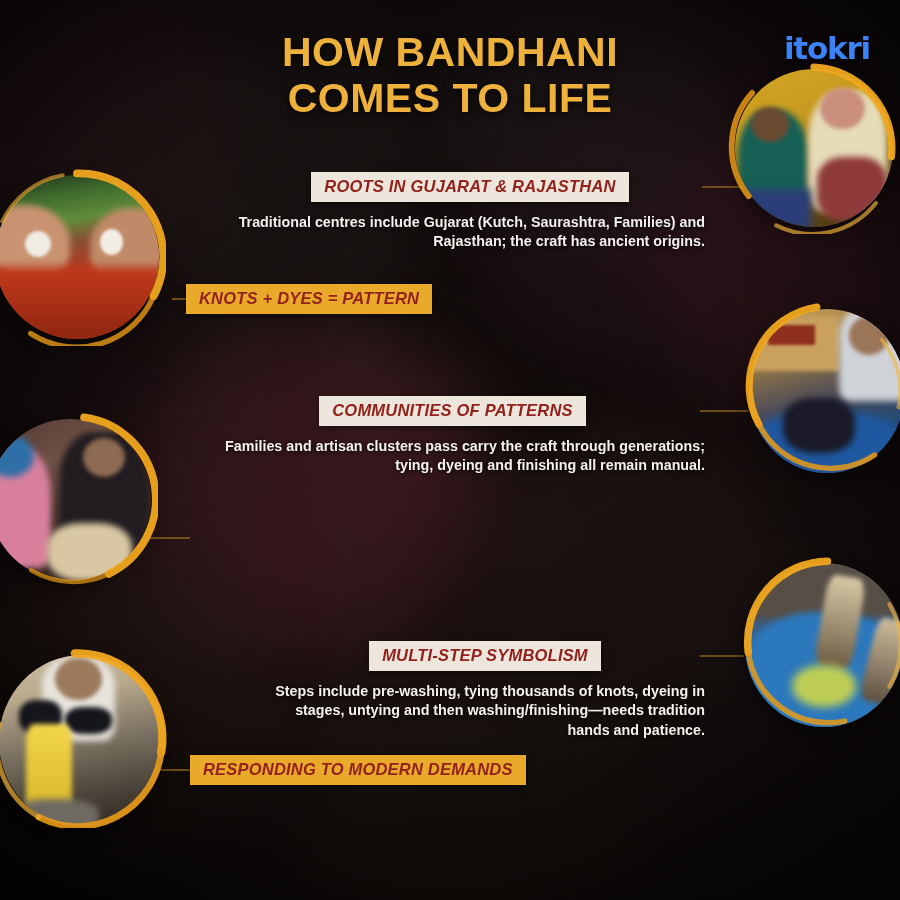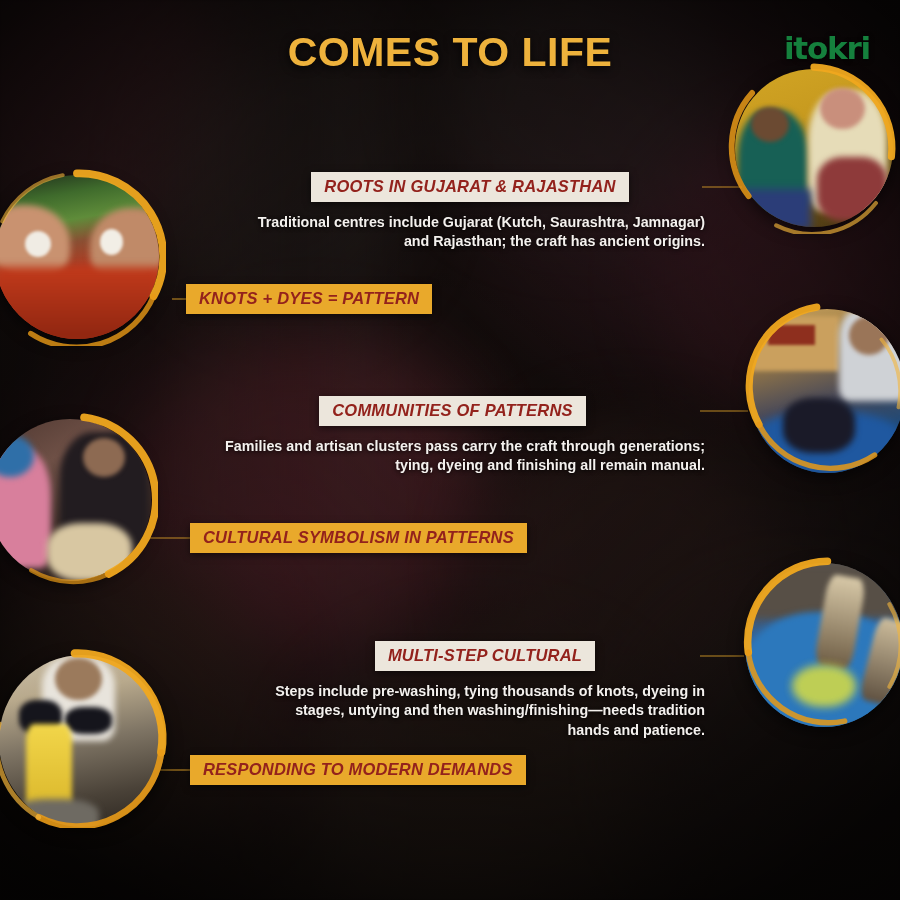--- a/index.html
+++ b/index.html
@@ -54,21 +54,21 @@
     font-weight:bold;
     letter-spacing:.5px;
     line-height:1.12;
     text-shadow:0 2px 10px rgba(0,0,0,.85);
   }
   .title .l2 { display:block; }
 
   
   .logo {
     position:absolute; top:30px; right:30px;
-    color:#15803d;
+    color:#3b82f6;
     font-size:31px;
     font-weight:bold;
     letter-spacing:-1.2px;
     font-family:"DejaVu Sans", sans-serif;
     text-shadow:0 1px 5px rgba(0,0,0,.8);
   }
 
   
   .section { position:absolute; }
   .banner {
@@ -242,54 +242,52 @@
       <path d="M52 3 A47 47 0 0 0 6 56" stroke="#f0a81f" stroke-width="4.4" fill="none" stroke-linecap="round" opacity=".95"></path>
       <path d="M6 56 A47 47 0 0 0 62 96" stroke="#e89a17" stroke-width="3.2" fill="none" stroke-linecap="round" opacity=".85"></path>
       <path d="M88 76 A47 47 0 0 0 88 28" stroke="#f3b53a" stroke-width="2.4" fill="none" stroke-linecap="round" opacity=".6"></path>
     </svg>
   </div>
 </div>
 
 <div id="content">
 
   <div class="title">
+    <span>HOW BANDHANI</span>
     <span class="l2">COMES TO LIFE</span>
   </div>
 
   <div class="logo">itokri</div>
 
   <div class="section" style="left:235px;top:172px;width:470px;">
     <div class="ban-right">
       <span class="banner cream">ROOTS IN GUJARAT &amp; RAJASTHAN</span>
     </div>
-    <div class="body-text right">Traditional centres include Gujarat (Kutch, Saurashtra, Jamnagar) and Rajasthan; the craft has ancient origins.</div>
+    <div class="body-text right">Traditional centres include Gujarat (Kutch, Saurashtra, Families) and Rajasthan; the craft has ancient origins.</div>
   </div>
 
   <div class="section" style="left:186px;top:284px;width:430px;">
     <div class="ban-left">
       <span class="banner gold">KNOTS + DYES = PATTERN</span>
     </div>
   </div>
 
   <div class="section" style="left:200px;top:396px;width:505px;">
     <div class="ban-right">
       <span class="banner cream">COMMUNITIES OF PATTERNS</span>
     </div>
     <div class="body-text right">Families and artisan clusters pass carry the craft through generations; tying, dyeing and finishing all remain manual.</div>
   </div>
 
   <div class="section" style="left:190px;top:523px;width:440px;">
-    <div class="ban-left">
-      <span class="banner gold">CULTURAL SYMBOLISM IN PATTERNS</span>
-    </div>
   </div>
 
   <div class="section" style="left:265px;top:641px;width:440px;">
     <div class="ban-right">
-      <span class="banner cream">MULTI-STEP CULTURAL</span>
+      <span class="banner cream">MULTI-STEP SYMBOLISM</span>
     </div>
     <div class="body-text right">Steps include pre-washing, tying thousands of knots, dyeing in stages, untying and then washing/finishing—needs tradition hands and patience.</div>
   </div>
 
   <div class="section" style="left:190px;top:755px;width:465px;">
     <div class="ban-left">
       <span class="banner gold">RESPONDING TO MODERN DEMANDS</span>
     </div>
   </div>
 

